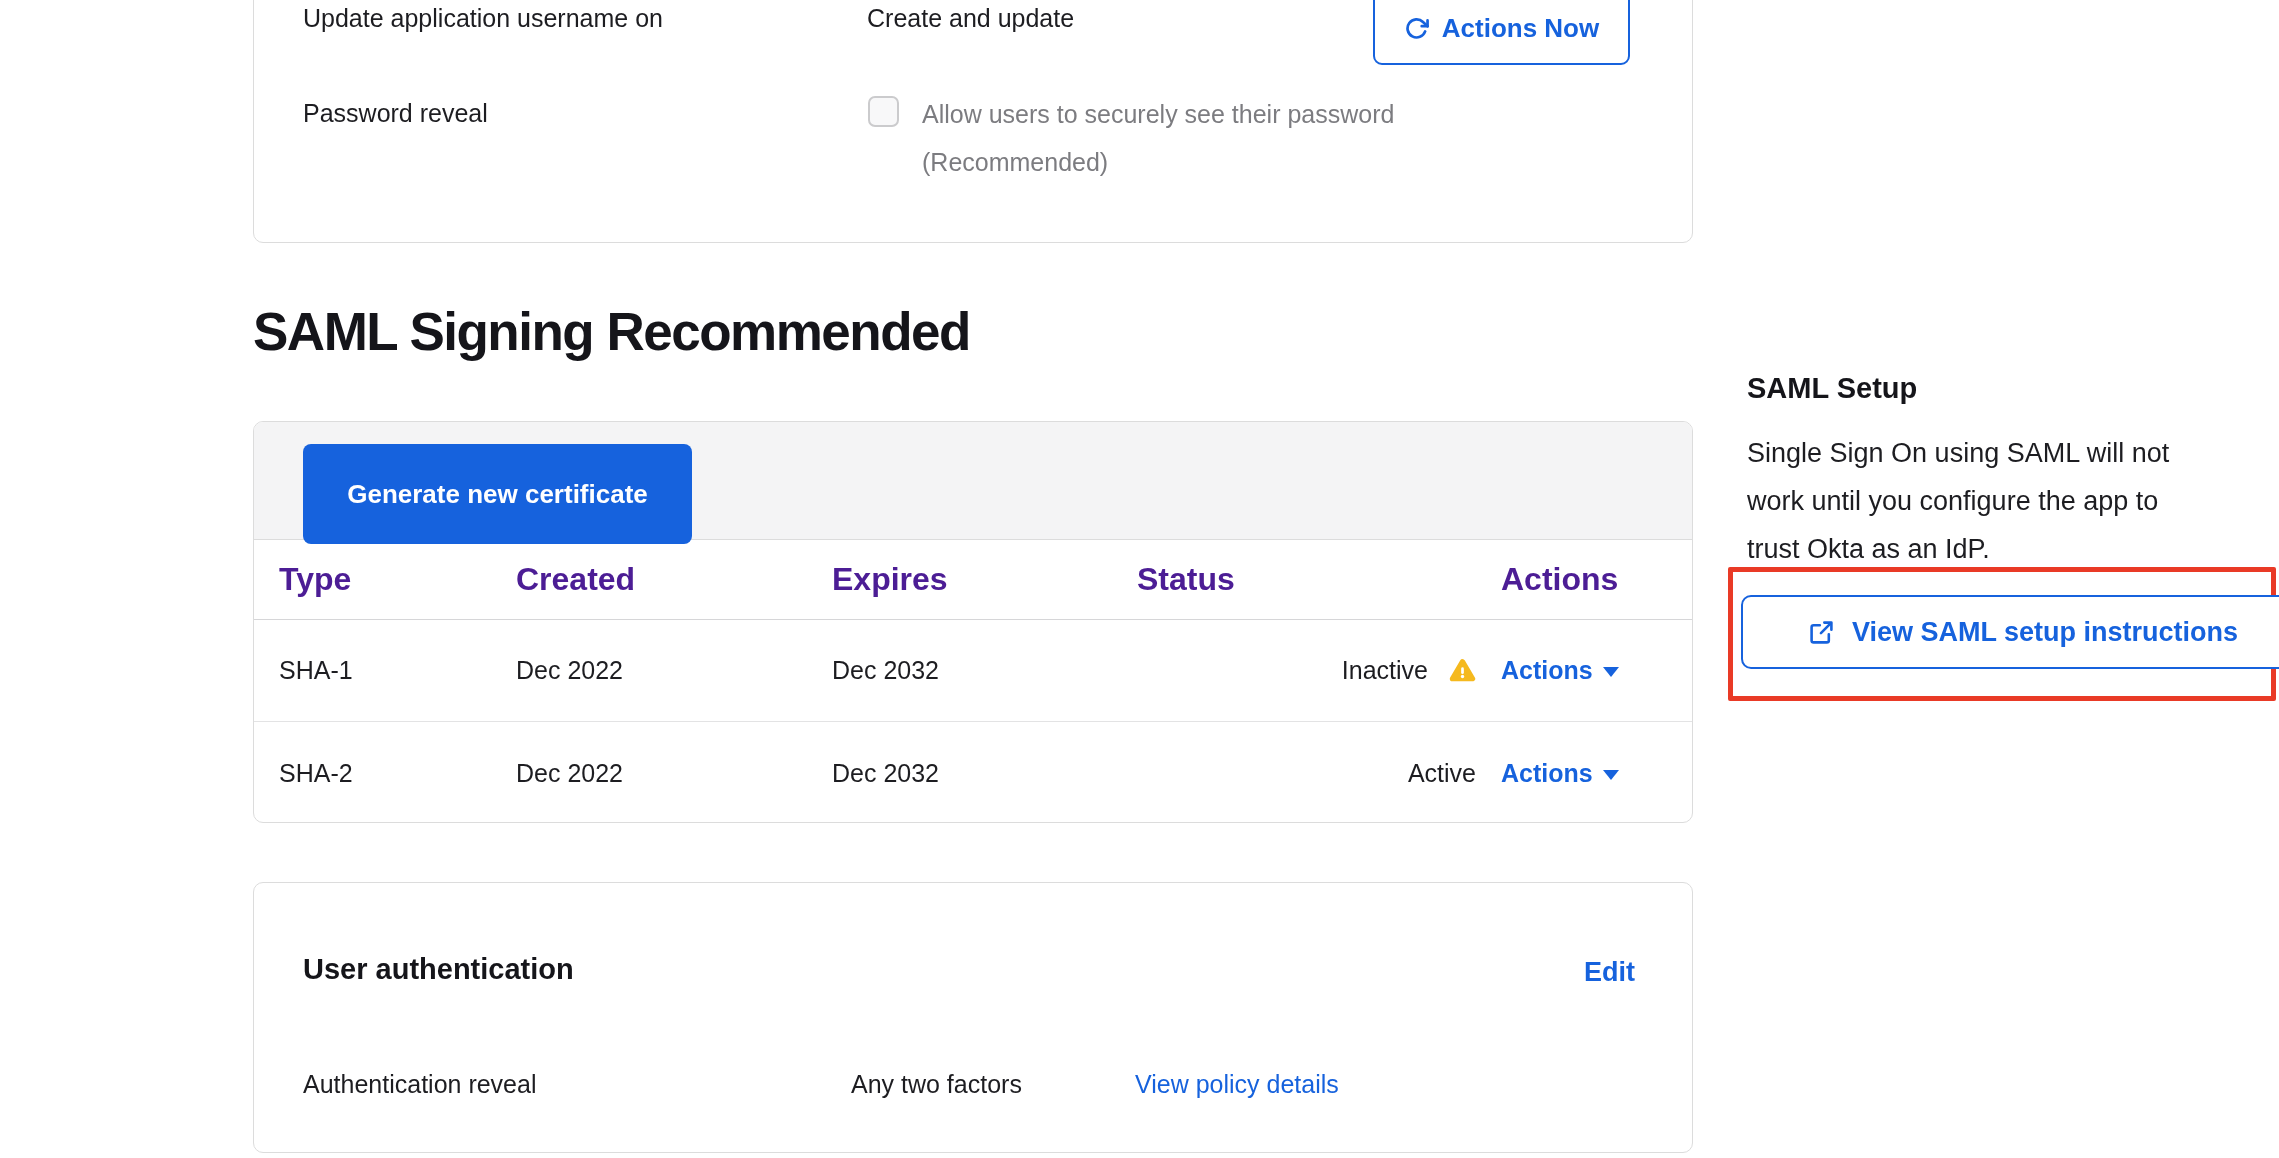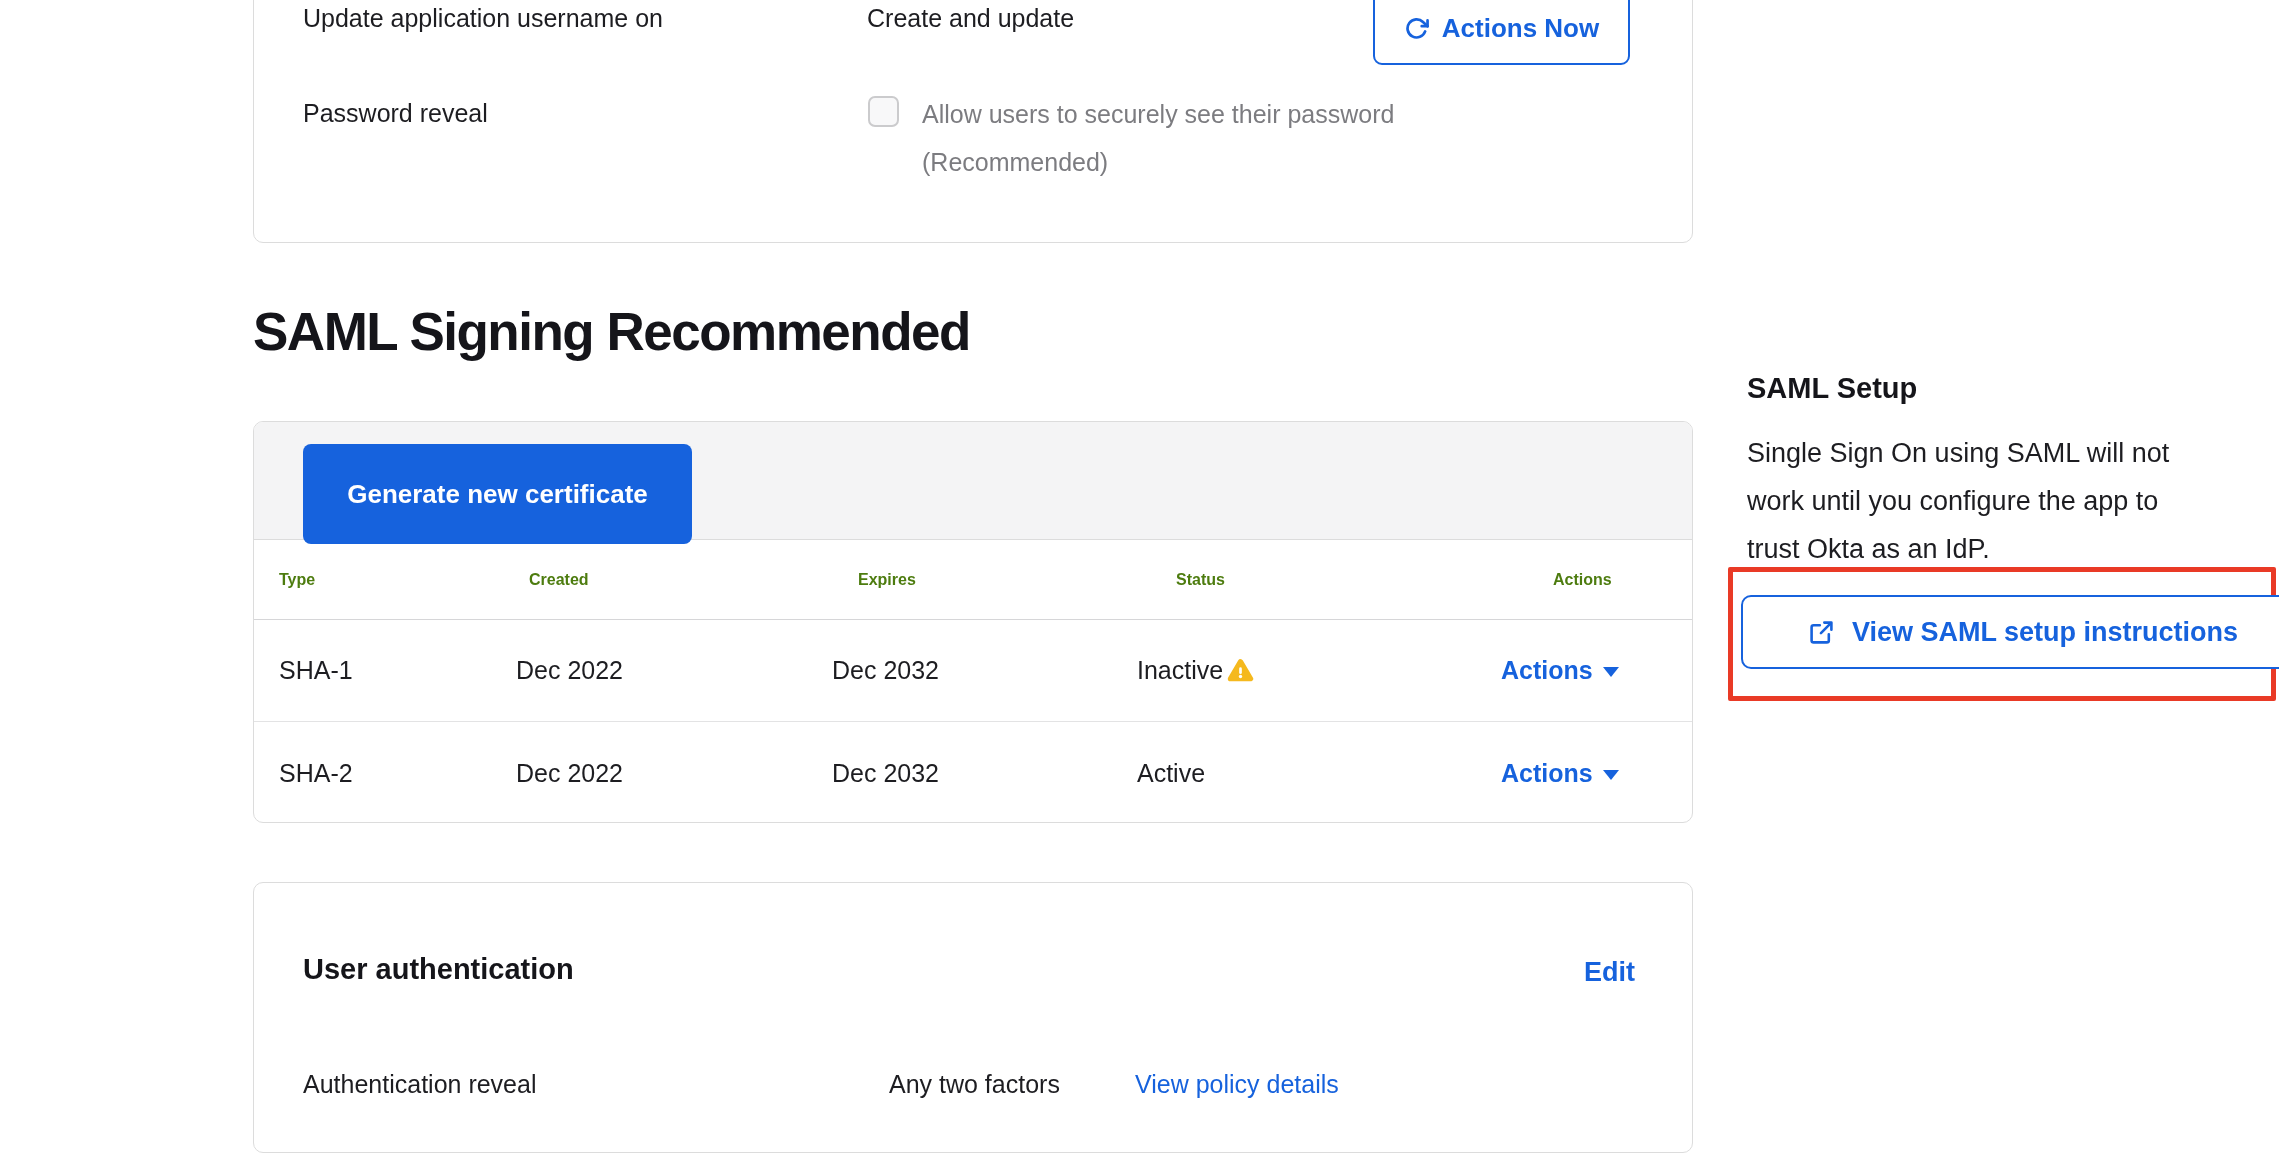--- a/index.html
+++ b/index.html
@@ -39,24 +39,24 @@
     border-bottom:1px solid #dcdcdc;box-sizing:border-box;}
   #btn-generate{
     position:absolute;left:49px;top:22px;width:389px;height:100px;
     background:#1662dd;color:#fff;border:none;border-radius:8px;
     font-size:26px;font-weight:700;font-family:inherit;
     display:flex;align-items:center;justify-content:center;cursor:pointer;
   }
   #cert-table{position:absolute;left:0;top:118px;width:1438px;}
   .trow{display:grid;grid-template-columns:237px 316px 305px 364px 216px;align-items:center;box-sizing:border-box;}
   .trow > div{padding-left:25px;box-sizing:border-box;display:flex;align-items:center;}
-  .thead{height:80px;border-bottom:1px solid #d6d6d8;font-weight:700;font-size:16px;color:#4d7c0f;gap:13px;}
+  .thead{height:80px;border-bottom:1px solid #d6d6d8;font-weight:700;font-size:32px;color:#4c1d95;}
   .tbody-row{height:102px;font-size:25px;}
   .tbody-row.first{border-bottom:1px solid #e3e3e4;}
-  .status-cell{gap:4px;}
+  .status-cell{gap:21px;justify-content:flex-end;}
   .actions-cell{gap:10px;color:#1662dd;font-weight:700;cursor:pointer;}
   .caret{width:0;height:0;border-left:8px solid transparent;border-right:8px solid transparent;
     border-top:10px solid #1662dd;display:inline-block;margin-top:3px;}
 
   
   #card-auth{left:253px;top:882px;width:1440px;height:271px;}
   #auth-title{left:49px;top:70px;font-size:29px;font-weight:700;color:#15151a;}
   #auth-edit{right:57px;top:74px;font-size:27px;font-weight:700;color:#1662dd;cursor:pointer;}
   .auth-row-y{top:187px;}
   .link{color:#1662dd;cursor:pointer;text-decoration:none;}
@@ -143,21 +143,21 @@
         </div>
       </div>
     </div>
   </section>
 
   <section class="card" id="card-auth">
     <div class="abs" id="auth-title">User authentication</div>
     <div class="abs" id="auth-edit">Edit</div>
 
     <div class="abs lbl auth-row-y" style="left:49px;">Authentication reveal</div>
-    <div class="abs lbl auth-row-y" style="left:635px;">Any two factors</div>
+    <div class="abs lbl auth-row-y" style="left:597px;">Any two factors</div>
     <div class="abs lbl auth-row-y link" style="left:881px;">View policy details</div>
   </section>
 
   <aside>
     <div class="abs" id="saml-setup-title">SAML Setup</div>
 
     <div class="abs" id="saml-setup-desc">
       <div>Single Sign On using SAML will not</div>
       <div>work until you configure the app to</div>
       <div>trust Okta as an IdP.</div>

